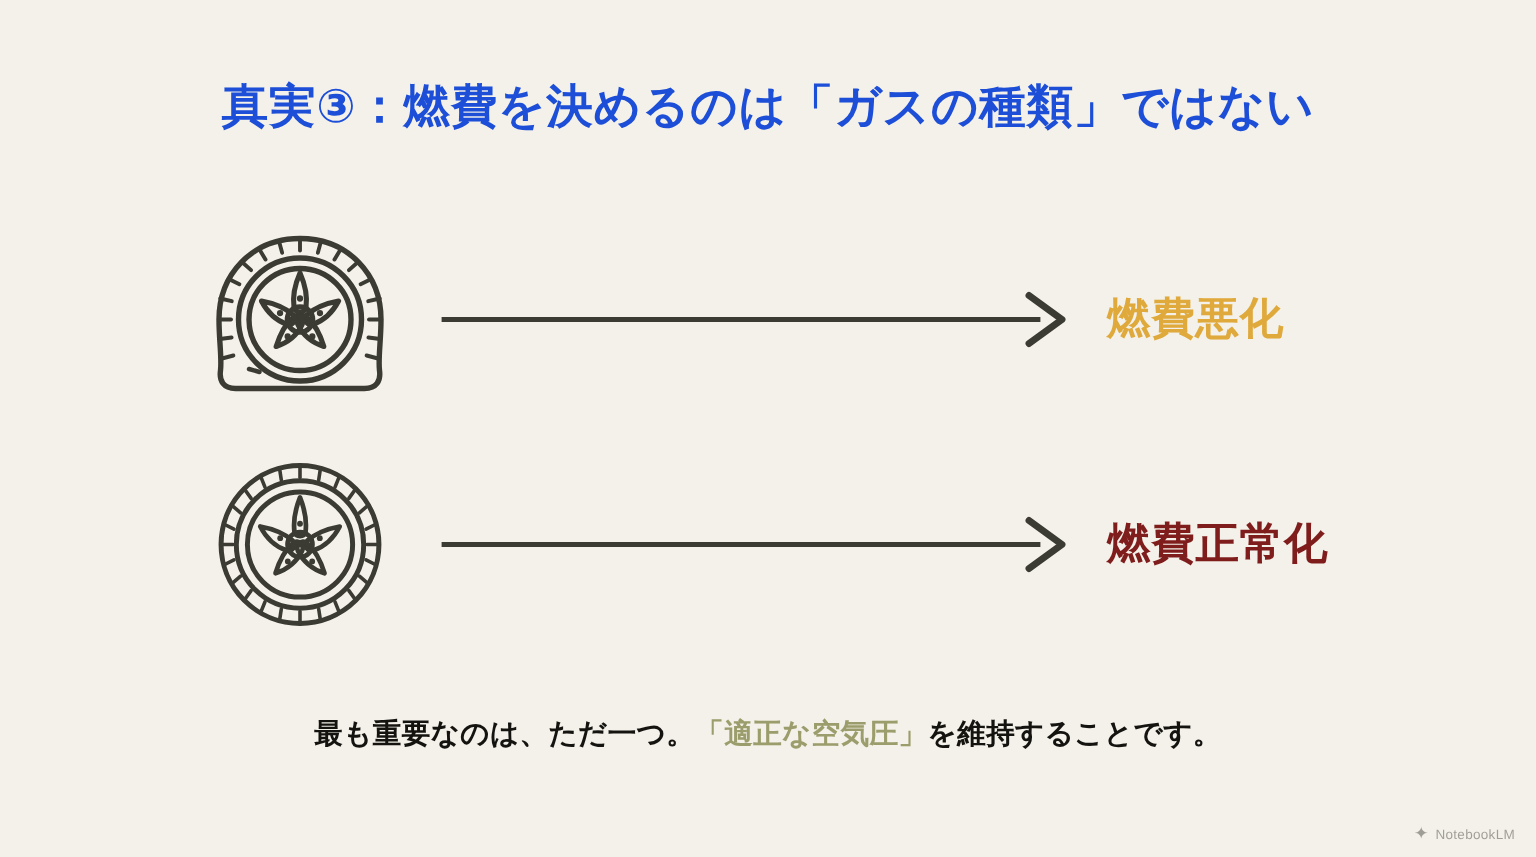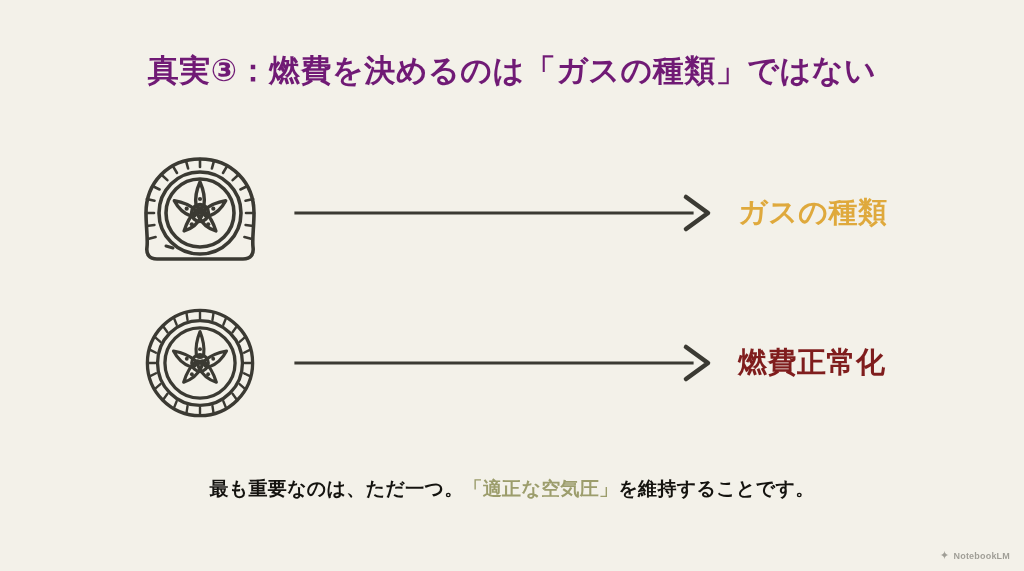--- a/index.html
+++ b/index.html
@@ -24,21 +24,21 @@
   
   .title {
     position: absolute;
     left: 0;
     right: 0;
     top: 50px;
     text-align: center;
     font-size: 31px;
     font-weight: 700;
     letter-spacing: 0.5px;
-    color: #701a75;
+    color: #1d4ed8;
     white-space: nowrap;
   }
 
   
   .row {
     position: absolute;
     left: 120px;
     width: 800px;
     height: 130px;
     display: flex;
@@ -101,21 +101,21 @@
     position: absolute;
     right: 14px;
     bottom: 10px;
     display: flex;
     align-items: center;
     gap: 4px;
     opacity: 0.45;
   }
   .watermark .wm-text {
     font-size: 9px;
-    font-weight: 700;
+    font-weight: 400;
     color: #3b3a33;
     letter-spacing: 0.2px;
   }
 </style>
 </head>
 <body>
 
 <div class="slide">
 
   <div class="title">真実③：燃費を決めるのは「ガスの種類」ではない</div>
@@ -183,21 +183,21 @@
     </div>
 
     <div class="arrow-cell">
       <svg width="420" height="40" viewBox="0 0 420 40">
         <line x1="2" y1="20" x2="398" y2="20" stroke="#3b3a33" stroke-width="3.2" stroke-linecap="square"></line>
         <polyline points="392,4 414,20 392,36" fill="none" stroke="#3b3a33" stroke-width="4.6" stroke-linecap="round" stroke-linejoin="round"></polyline>
       </svg>
     </div>
 
     <div class="label-cell">
-      <span class="result-label warn">ガスの種類</span>
+      <span class="result-label warn">燃費悪化</span>
     </div>
   </div>
 
   <div class="row row-normal">
 
     <div class="tire-cell">
       <svg width="120" height="120" viewBox="0 0 130 130">
         <g fill="none" stroke="#3b3a33" stroke-width="3.6" stroke-linecap="round" stroke-linejoin="round">
           <circle cx="65" cy="65" r="57"></circle>
           <circle cx="65" cy="65" r="46"></circle>

